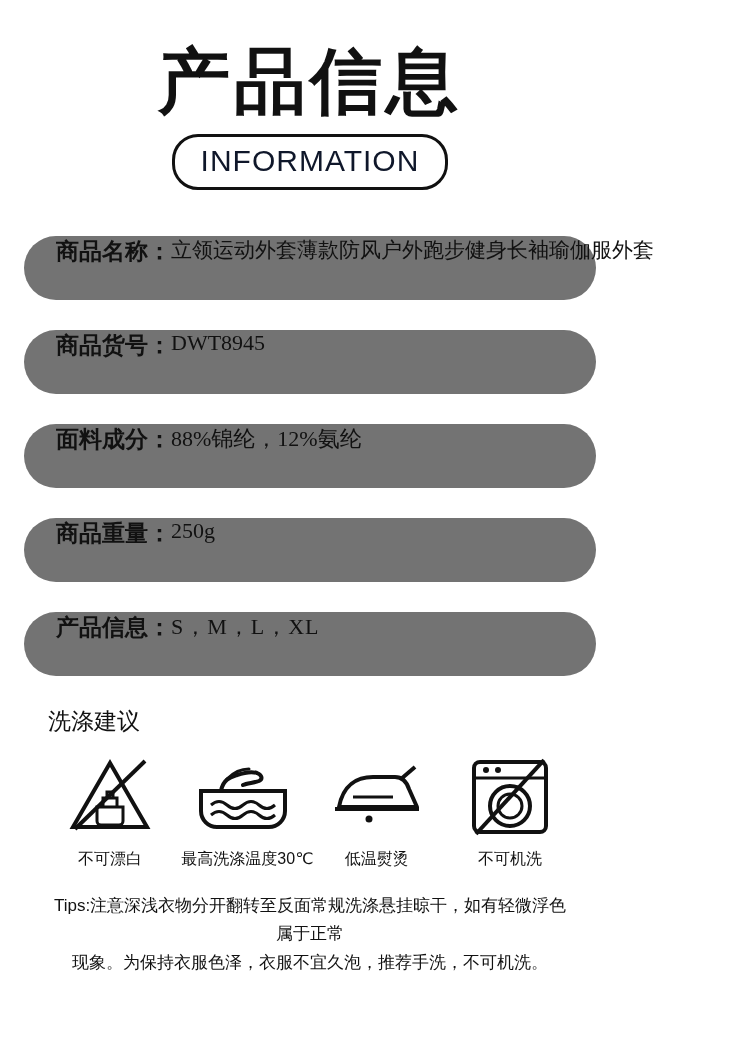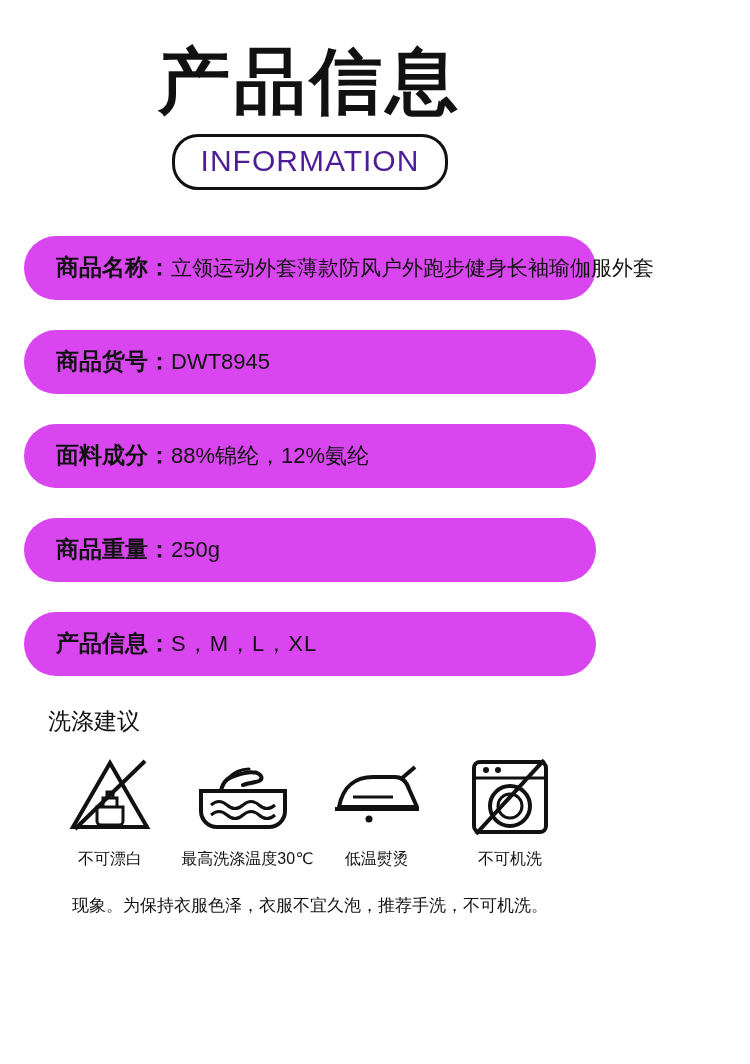--- a/index.html
+++ b/index.html
@@ -39,50 +39,50 @@
     display: flex;
     justify-content: center;
   }
   .header-sub {
     display: inline-block;
     border: 3px solid #111;
     border-radius: 26px;
     padding: 6px 26px 8px 26px;
     font-size: 30px;
     letter-spacing: 1px;
-    color: #4c1d95;
+    color: #0f172a;
     line-height: 1.2;
     position: relative;
   }
 
   
   .info-list {
     margin-top: 46px;
     padding: 0 24px;
   }
   .info-row {
-    background: #d946ef;
+    background: #737373;
     border-radius: 32px;
     height: 64px;
     display: flex;
-    align-items: center;
     padding: 0 32px;
     margin-bottom: 30px;
     box-sizing: border-box;
   }
   .info-label {
     font-size: 23px;
     font-weight: bold;
     color: #111;
     white-space: nowrap;
   }
   .info-value {
     font-size: 22px;
     color: #111;
     white-space: nowrap;
+    font-family: Liberation Serif, serif;
   }
   .row-name .info-value { font-size: 21px; }
   .row-size .info-value { letter-spacing: 1px; }
 
   
   .wash-section {
     padding: 0 40px;
   }
   .wash-title {
     font-size: 23px;
@@ -221,16 +221,17 @@
             <line x1="10" y1="80" x2="78" y2="6" stroke="#111" stroke-width="4"></line>
           </svg>
         </div>
         <div class="icon-caption">不可机洗</div>
       </div>
 
     </div>
   </div>
 
   <div class="tips">
+    <div>Tips:注意深浅衣物分开翻转至反面常规洗涤悬挂晾干，如有轻微浮色属于正常</div>
     <div>现象。为保持衣服色泽，衣服不宜久泡，推荐手洗，不可机洗。</div>
   </div>
 
 </div>
 
 </body></html>

